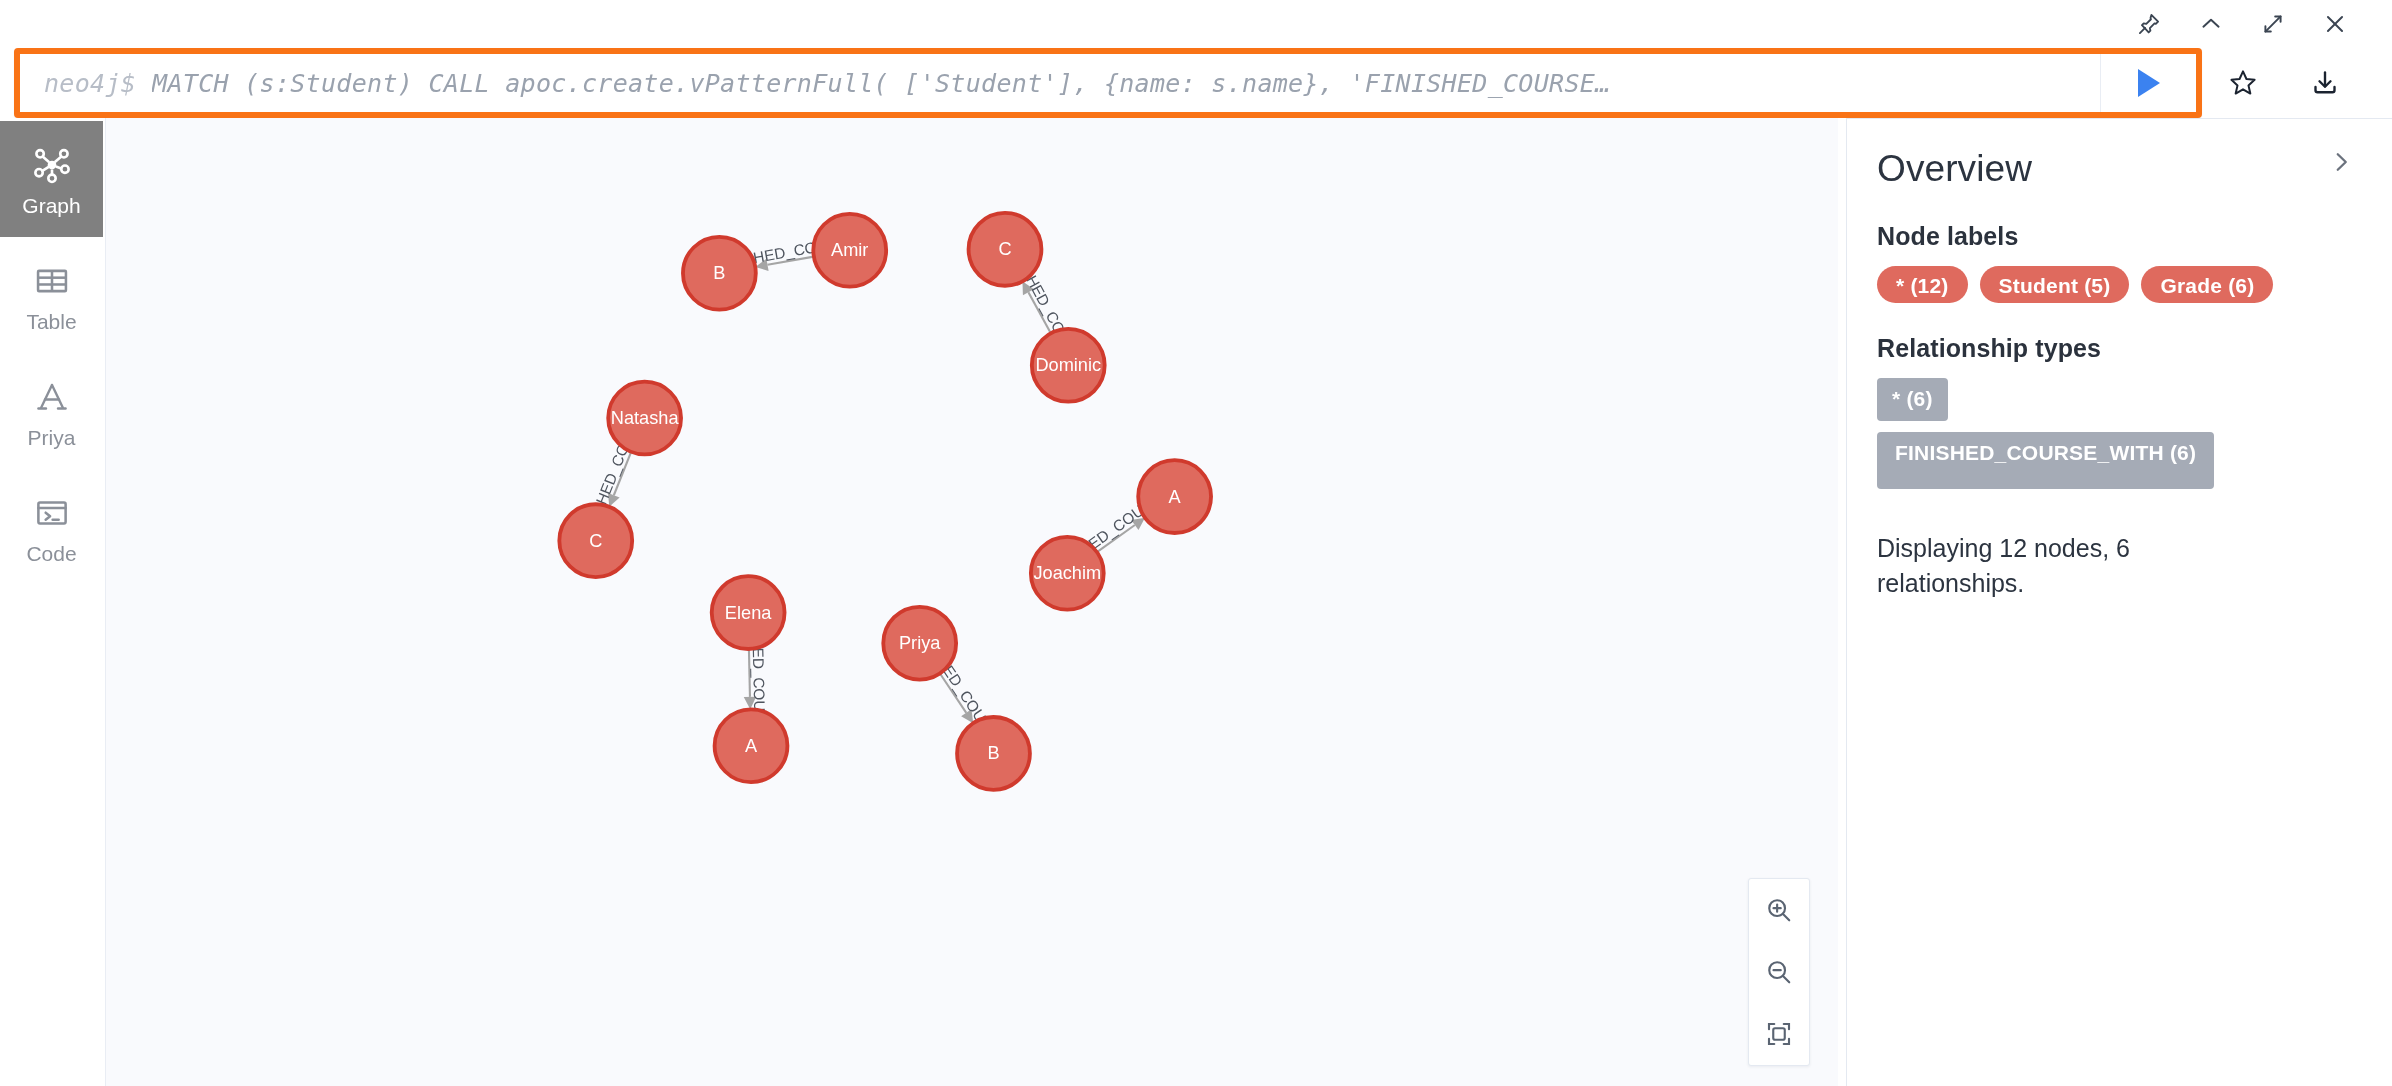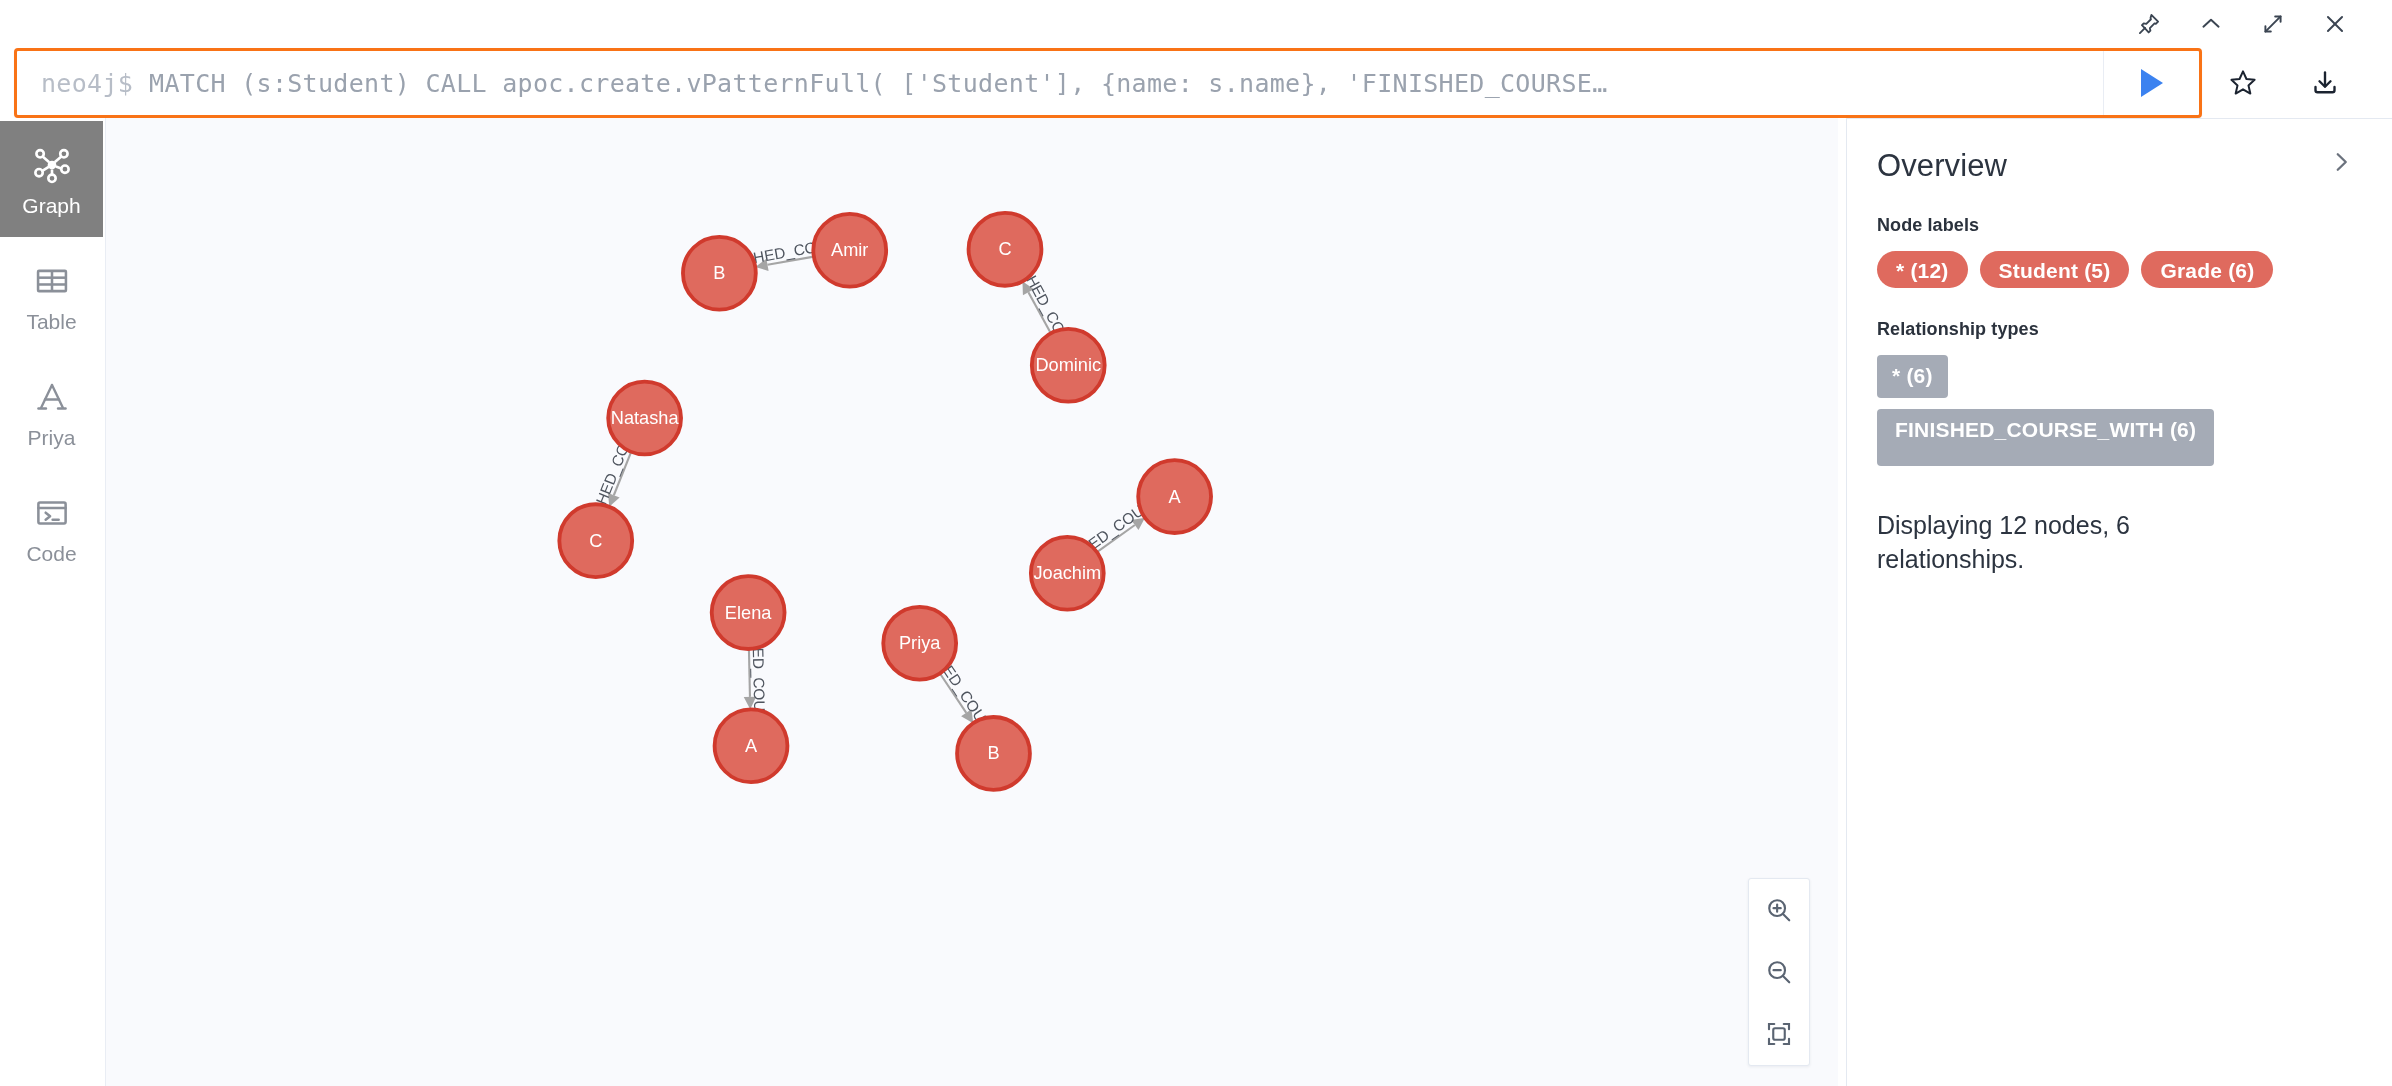--- a/index.html
+++ b/index.html
@@ -47,24 +47,25 @@
     height: 70px;
     padding: 0 26px 0 14px;
     display: flex;
     align-items: stretch;
   }
   .editor-frame {
     flex: 1 1 auto;
     display: flex;
     align-items: stretch;
     background: #ffffff;
-    border: 3px solid #f97316;
+    border: 6px solid #f97316;
     border-radius: 4px;
     box-shadow: 0 1px 2px rgba(30,40,70,0.05);
     overflow: hidden;
+    font-style: italic;
   }
   .editor-text {
     flex: 1 1 auto;
     display: flex;
     align-items: center;
     padding-left: 24px;
     font-family: "DejaVu Sans Mono", "Liberation Mono", monospace;
     font-size: 25px;
     letter-spacing: 0.3px;
     color: #9aa2ae;
@@ -197,33 +198,33 @@
     padding: 28px 34px 0 30px;
     position: relative;
     overflow: hidden;
   }
   .ov-head {
     display: flex;
     align-items: flex-start;
     justify-content: space-between;
   }
   .ov-title {
-    font-size: 31px;
+    font-size: 37px;
     color: #2c3440;
     font-weight: 400;
     line-height: 1.2;
     letter-spacing: 0.1px;
   }
   .ov-collapse {
     cursor: pointer;
     color: #6b727d;
     padding: 2px 4px 0 0;
   }
   .ov-section-title {
-    font-size: 18px;
+    font-size: 25px;
     font-weight: 700;
     color: #2b323d;
     margin-top: 31px;
     letter-spacing: 0.1px;
   }
   .chip-row {
     display: flex;
     flex-wrap: wrap;
     gap: 12px;
     margin-top: 15px;

